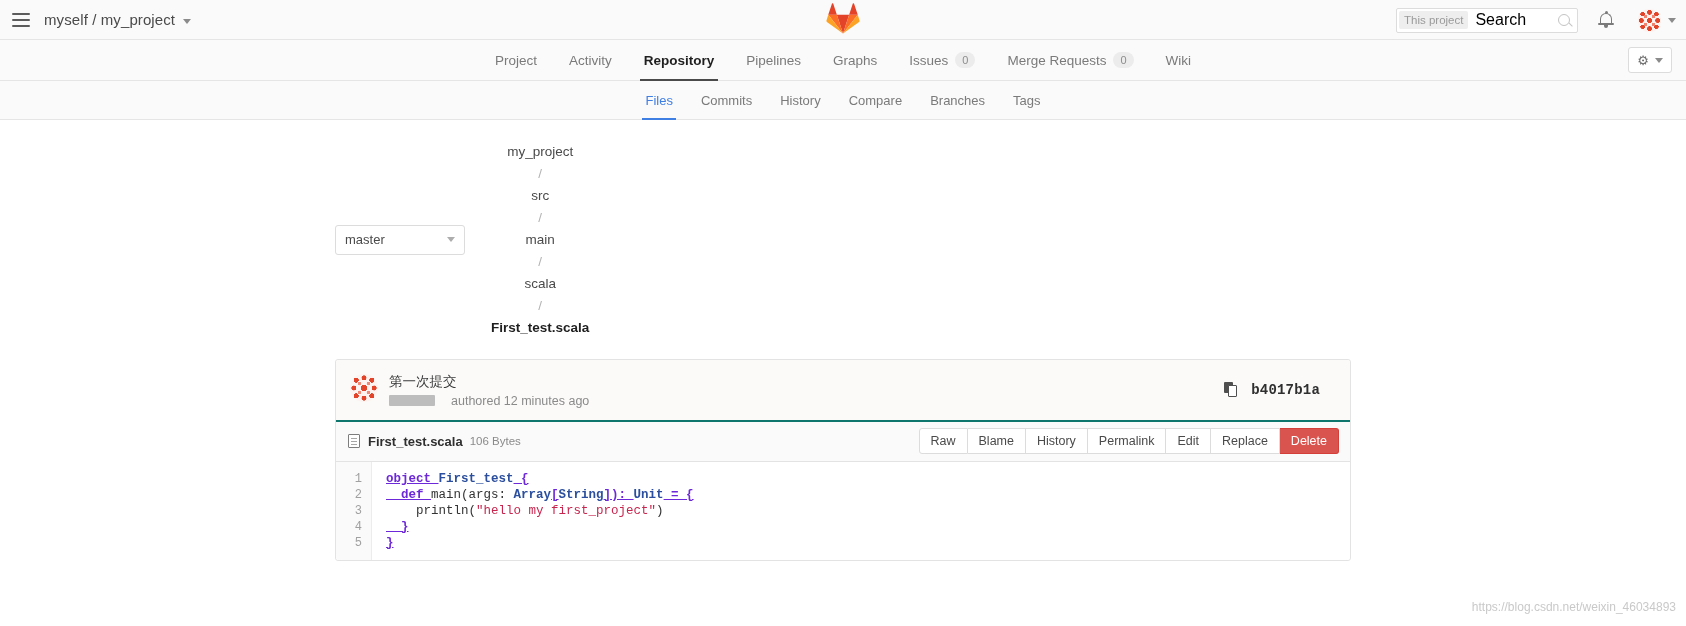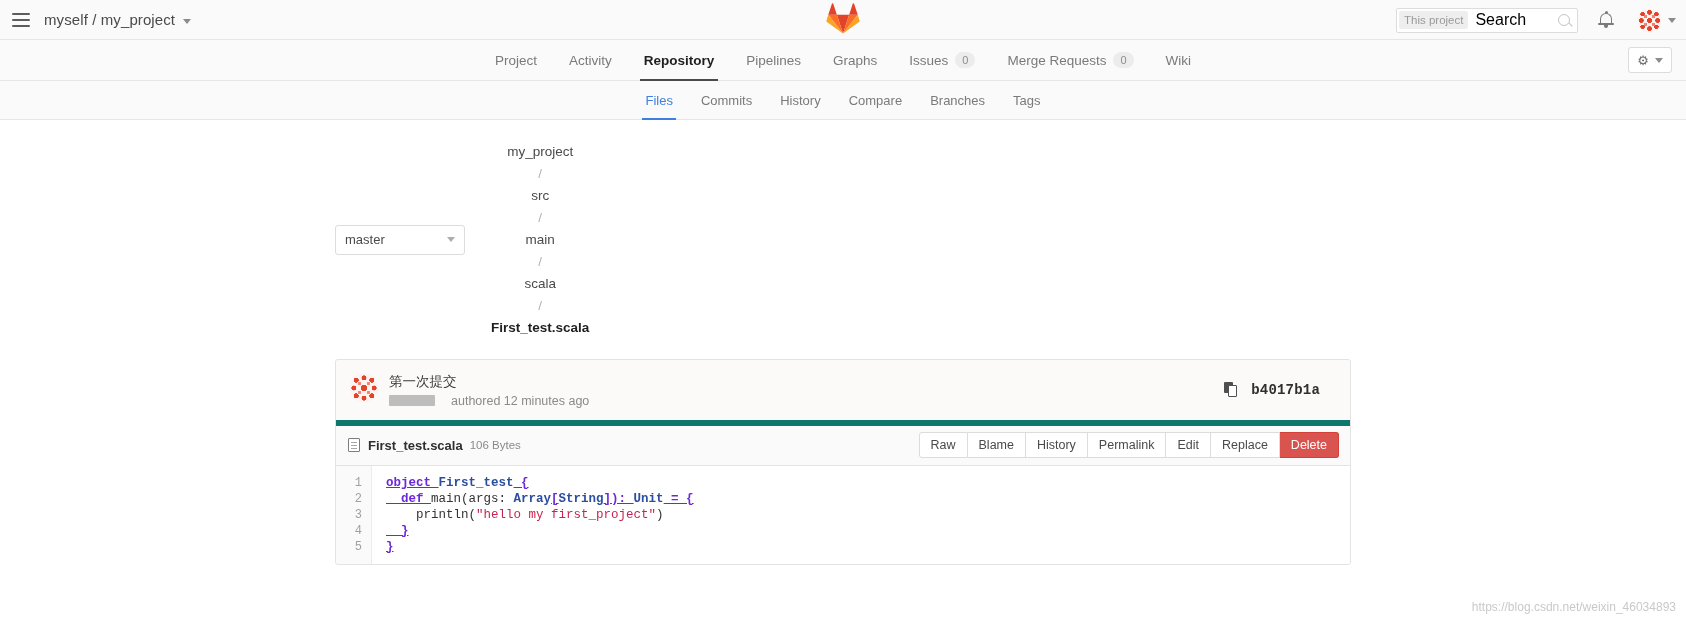--- a/index.html
+++ b/index.html
@@ -157,21 +157,21 @@
     border-top: 5px solid #adadad;
   }
   .breadcrumb { display:flex; align-items:center; gap: 7px; margin-left: 14px; font-size: 13.5px; flex-direction: column; }
   .breadcrumb a { color: #4a4a4a; text-decoration: none; cursor: pointer; }
   .breadcrumb .sep { color: #b4b4b4; }
   .breadcrumb .cur { color: #1f1f1f; font-weight: bold; }
 
   .filecard { border: 1px solid #e3e3e3; border-radius: 3px; background: #fff; }
 
   .commitbox {
-    background: #fbfaf9; border-bottom: 6px solid #0f766e;
+    background: #fbfaf9; border-bottom: 2px solid #0f766e;
     padding: 12px 14px; display: flex; align-items: flex-start;
     position: relative; border-radius: 3px 3px 0 0;
   }
   .commit-avatar {
     width: 28px; height: 28px; border-radius: 50%; flex: none; margin-right: 11px; margin-top: 2px;
     background:
       radial-gradient(circle at 22% 22%, #e24329 0 2.4px, transparent 2.6px),
       radial-gradient(circle at 50% 14%, #e24329 0 2.4px, transparent 2.6px),
       radial-gradient(circle at 78% 22%, #e24329 0 2.4px, transparent 2.6px),
       radial-gradient(circle at 14% 50%, #e24329 0 2.4px, transparent 2.6px),

